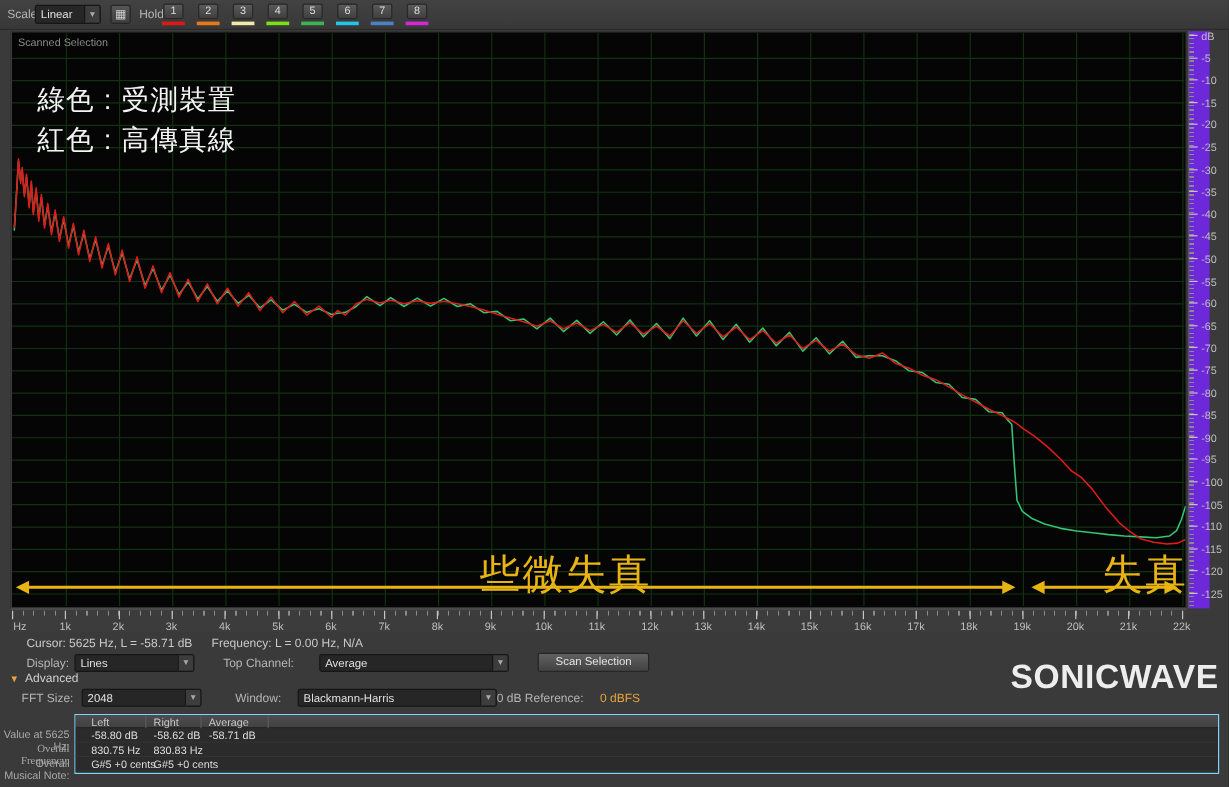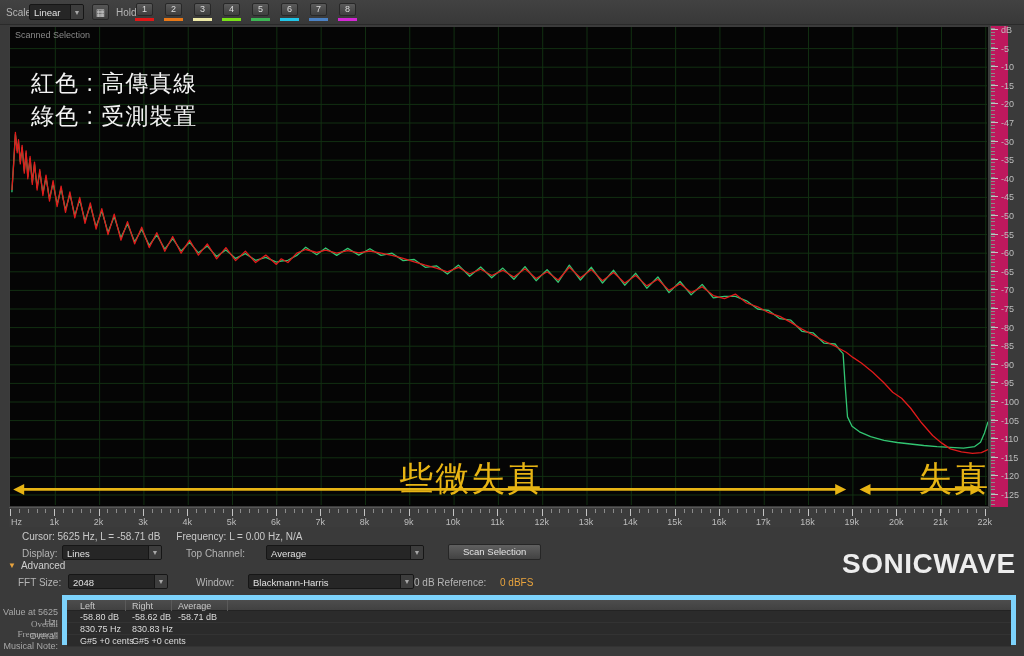--- a/index.html
+++ b/index.html
@@ -35,21 +35,21 @@
           background:#050505; border:1px solid #3c3c3c; }
   .plot svg { position:absolute; left:0; top:0; }
   .plot-title { position:absolute; left:5px; top:3px; font-size:9px; color:#8a8a8a; }
   .legend-overlay { position:absolute; left:21px; top:40px; font-size:23px; line-height:33px;
                     color:#f4f4f4; letter-spacing:1px; }
   .anno-label { position:absolute; font-size:34px; color:#e7b414; white-space:nowrap;
                 transform:translateX(-50%); letter-spacing:2px;margin-left:35px; }
 
   
   .y-ruler { position:absolute; left:990px; top:26px; width:18px; height:481px;
-             background:#be185d; border-left:1px solid #555; }
+             background:#6d28d9; border-left:1px solid #555; }
   .y-minor { position:absolute; left:0; top:2px; width:4px; height:477px;
              background:repeating-linear-gradient(to bottom,#8b8b8b 0 1px,transparent 1px 3.72px); }
   .y-major { position:absolute; left:0; width:7px; height:1px; background:#c4c4c4; }
   .y-lab { position:absolute; left:10px; font-size:9px; color:#bdbdbd; }
   .x-ruler { position:absolute; left:9px; top:507px; width:980px; height:20px;
              background:#3c3c3c; border-top:1px solid #565656; }
   .x-minor { position:absolute; left:1px; top:1px; width:978px; height:4px;
              background:repeating-linear-gradient(to right,#8b8b8b 0 1px,transparent 1px 8.862px); }
   .x-major { position:absolute; top:1px; width:1px; height:7px; background:#c4c4c4; }
   .x-lab { position:absolute; top:9px; font-size:9px; color:#bdbdbd; transform:translateX(-50%); }
@@ -64,21 +64,21 @@
          padding:0 14px; line-height:14px; }
   .adv-hdr { position:absolute; left:8px; top:560px; font-size:10px; color:#cfcfcf;
              display:flex; align-items:center; gap:5px; }
   .adv-tri { color:#e8a33d; font-size:8px; }
   .ref-val { color:#e8a33d; }
   .brand { position:absolute; left:842px; top:548px; font-size:28px; font-weight:bold;
            color:#ededed; letter-spacing:0.5px; }
 
   
   .table-panel { position:absolute; left:62px; top:595px; width:954px; height:50px;
-                 background:#2c2c2c; border:5px solid #7dd3fc; }
+                 background:#2c2c2c; border:1px solid #7dd3fc; }
   .tbl-head { position:relative; height:11px; background:linear-gradient(#4d4d4d,#414141);
               border-bottom:1px solid #232323; }
   .tbl-head span { position:absolute; top:1px; font-size:9px; color:#c7c7c7; }
   .tbl-sep { position:absolute; top:0; width:1px; height:11px; background:#5a5a5a; }
   .tbl-row { position:relative; height:12px; border-bottom:1px solid #333; background:#2b2b2b; }
   .tbl-row span { position:absolute; top:1px; font-size:9px; color:#dcdcdc; white-space:nowrap; }
   .gutter-lab { position:absolute; left:0; width:58px; text-align:right; font-size:9px; color:#a8a8a8; }
 </style>
 </head>
 <body>
@@ -190,22 +190,22 @@
           <polygon points="836.2131519274377,462.42 825.2131519274377,456.92 825.2131519274377,467.92" fill="#e7b414"></polygon>
         </g>
         <g>
           <line x1="859.5056689342402" y1="462.42" x2="961.3537414965986" y2="462.42" stroke="#e7b414" stroke-width="2.6"></line>
           <polygon points="849.5056689342402,462.42 860.5056689342402,456.92 860.5056689342402,467.92" fill="#e7b414"></polygon>
           <polygon points="971.3537414965986,462.42 960.3537414965986,456.92 960.3537414965986,467.92" fill="#e7b414"></polygon>
         </g>
       </svg>
     <div class="plot-title">Scanned Selection</div>
     <div class="legend-overlay">
+      <div>綠色 : 受測裝置</div>
       <div>紅色 : 高傳真線</div>
-      <div>綠色 : 受測裝置</div>
     </div>
     <div id="anno-labels">
         <div class="anno-label" style="left: 426.361px; top: 428.94px; color: rgb(231, 180, 20);">些微失真</div>
         <div class="anno-label" style="left: 909.322px; top: 428.94px; color: rgb(231, 180, 20);">失真</div>
       </div>
   </div>
 
   <div class="y-ruler">
     <div class="y-minor"></div>
     <div id="y-ruler-marks">
@@ -213,21 +213,21 @@
         <span class="y-lab" style="top: -1px;">dB</span>
         <div class="y-major" style="top: 21.6px;"></div>
         <span class="y-lab" style="top: 17.6px;">-5</span>
         <div class="y-major" style="top: 40.2px;"></div>
         <span class="y-lab" style="top: 36.2px;">-10</span>
         <div class="y-major" style="top: 58.8px;"></div>
         <span class="y-lab" style="top: 54.8px;">-15</span>
         <div class="y-major" style="top: 77.4px;"></div>
         <span class="y-lab" style="top: 73.4px;">-20</span>
         <div class="y-major" style="top: 96px;"></div>
-        <span class="y-lab" style="top: 92px;">-47</span>
+        <span class="y-lab" style="top: 92px;">-25</span>
         <div class="y-major" style="top: 114.6px;"></div>
         <span class="y-lab" style="top: 110.6px;">-30</span>
         <div class="y-major" style="top: 133.2px;"></div>
         <span class="y-lab" style="top: 129.2px;">-35</span>
         <div class="y-major" style="top: 151.8px;"></div>
         <span class="y-lab" style="top: 147.8px;">-40</span>
         <div class="y-major" style="top: 170.4px;"></div>
         <span class="y-lab" style="top: 166.4px;">-45</span>
         <div class="y-major" style="top: 189px;"></div>
         <span class="y-lab" style="top: 185px;">-50</span>

